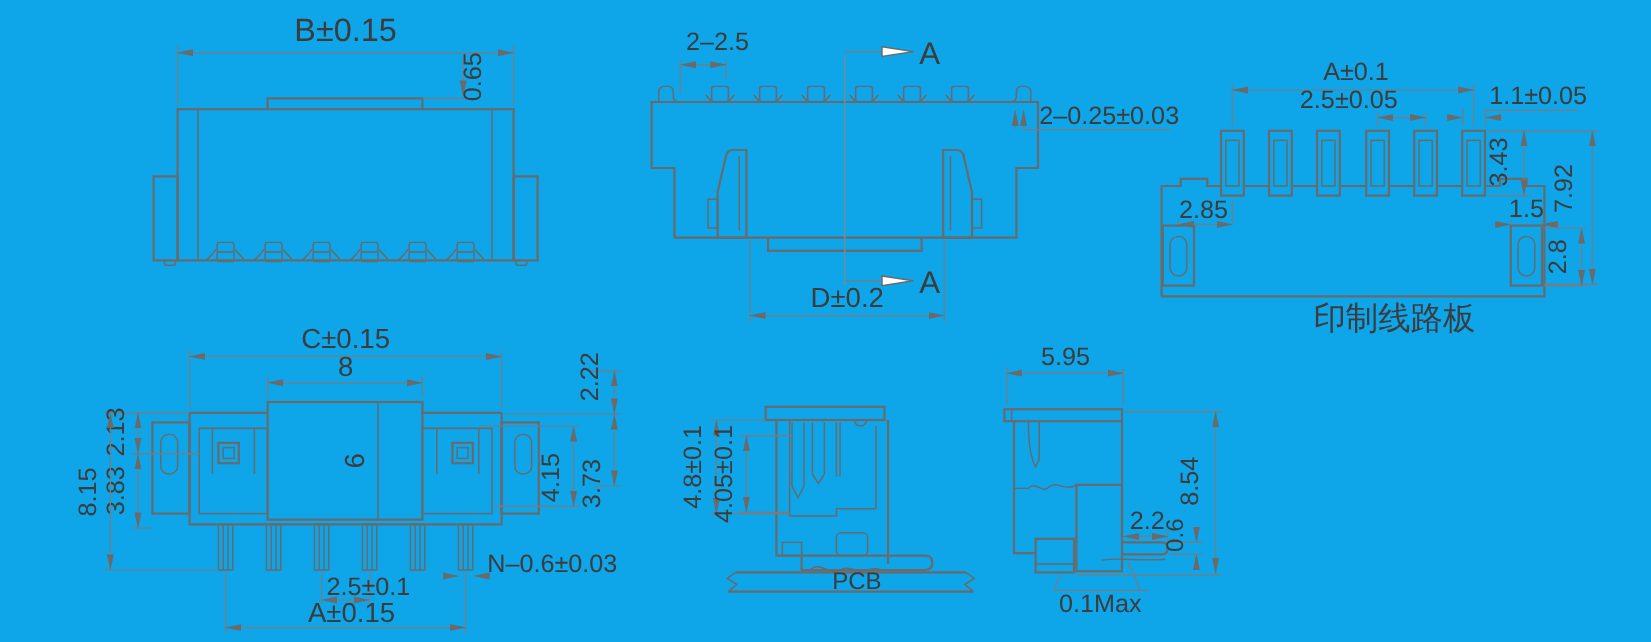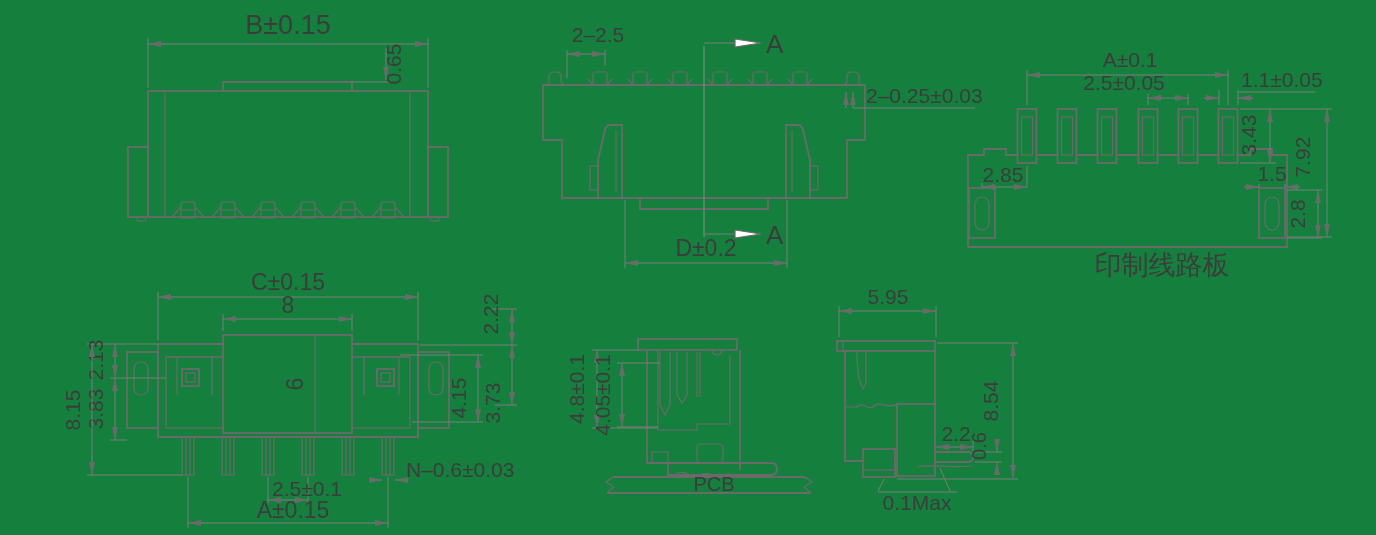--- a/index.html
+++ b/index.html
@@ -1,16 +1,16 @@
 <!DOCTYPE html>
 <html><head>
 <meta charset="utf-8">
 <style>
   html,body{margin:0;padding:0;background:#fff;}
-  .stage{position:relative;width:1376px;height:535px;background:#15803d;overflow:hidden;
+  .stage{position:relative;width:1376px;height:535px;background:#0ea5e9;overflow:hidden;
          font-family:"Liberation Sans", sans-serif;}
   svg{display:block;}
   .body-line{fill:none;stroke:#6a6a6a;stroke-width:1.8;stroke-linejoin:miter;}
   .body-thin{fill:none;stroke:#6a6a6a;stroke-width:1.2;}
   .dim{fill:none;stroke:#7c7c7c;stroke-width:1;}
   .center{fill:none;stroke:#8a8a8a;stroke-width:1;}
   .lbl{fill:#3c3c3c;font-size:21px;}
   .lbl-big{fill:#3c3c3c;font-size:27px;}
   .lbl-mid{fill:#3c3c3c;font-size:23px;}
   .lbl-sec{fill:#3c3c3c;font-size:26px;}

